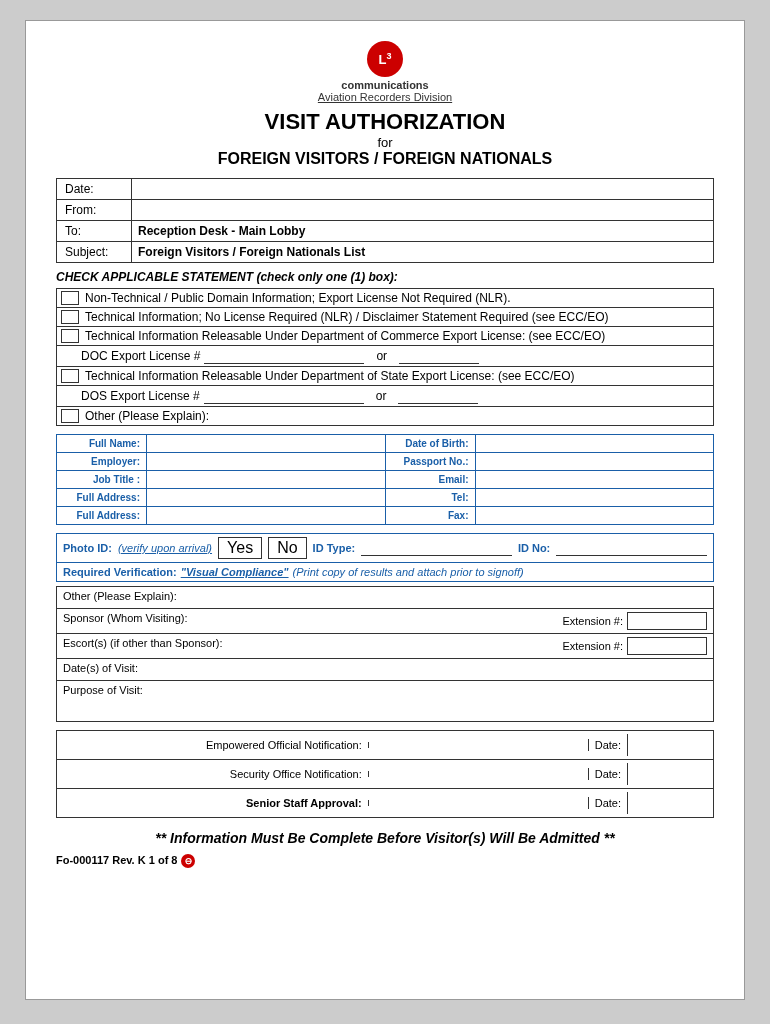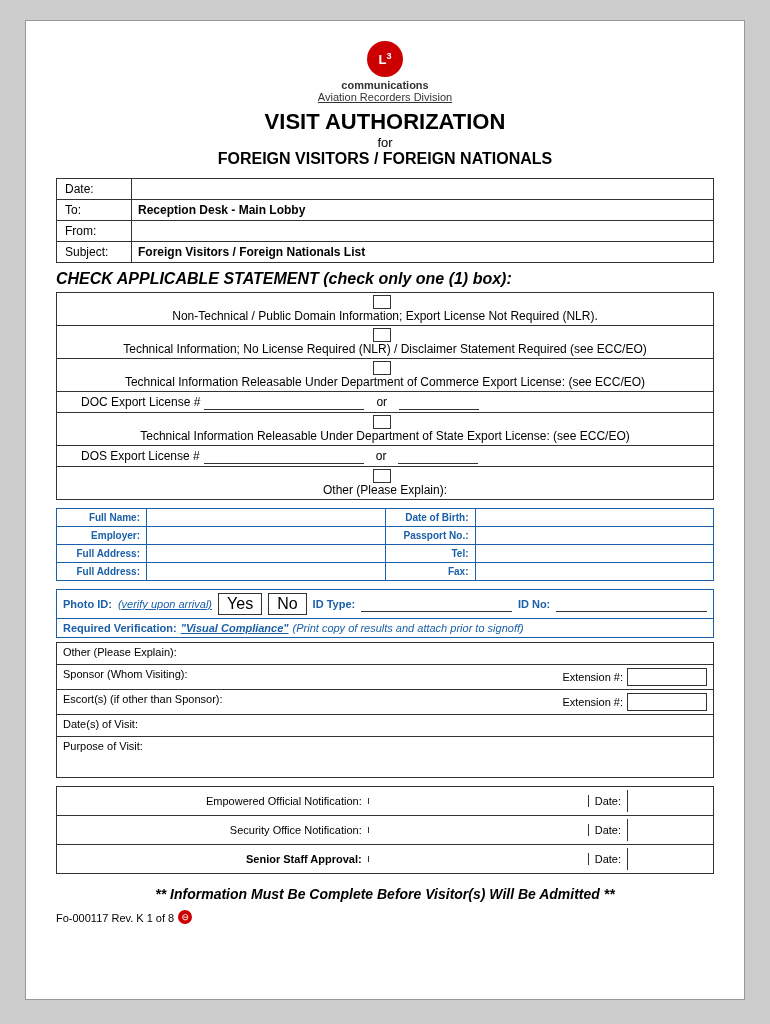--- a/index.html
+++ b/index.html
@@ -57,32 +57,31 @@
       font-size: 16px;
       font-weight: bold;
     }
     .check-section {
       margin-bottom: 8px;
     }
     .check-title {
       font-weight: bold;
       font-style: italic;
       margin-bottom: 4px;
-      font-size: 16px;
+      font-size: 12px;
     }
     .check-table {
       border: 1px solid #333;
       width: 100%;
     }
     .check-row {
       display: flex;
       border-bottom: 1px solid #333;
       padding: 2px 4px;
       align-items: center;
-      flex-direction: column;
     }
     .check-row:last-child {
       border-bottom: none;
     }
     .checkbox-cell {
       width: 18px;
       height: 14px;
       border: 1px solid #333;
       display: inline-block;
       margin-right: 6px;
@@ -295,22 +294,23 @@
     }
     .footer-note {
       text-align: center;
       font-size: 14px;
       font-weight: bold;
       font-style: italic;
       margin-bottom: 8px;
     }
     .footer-bottom {
       display: flex;
-      align-items: flex-end;
-      font-size: 11px;
+      align-items: flex-start;
+      font-size: 11px;
+      font-weight: bold;
     }
     .stop-icon {
       display: inline-flex;
       align-items: center;
       justify-content: center;
       width: 14px;
       height: 14px;
       background: #cc0000;
       border-radius: 50%;
       color: white;
@@ -359,26 +359,26 @@
     <div class="title-for">for</div>
     <div class="title-sub">FOREIGN VISITORS / FOREIGN NATIONALS</div>
   </div>
 
   <div class="top-fields">
     <div class="top-field-row">
       <span class="top-field-label">Date:</span>
       <span class="top-field-input"></span>
     </div>
     <div class="top-field-row">
+      <span class="top-field-label">From:</span>
+      <span class="top-field-input"></span>
+    </div>
+    <div class="top-field-row">
       <span class="top-field-label">To:</span>
       <span class="top-field-input" style="font-weight:bold;">Reception Desk - Main Lobby</span>
-    </div>
-    <div class="top-field-row">
-      <span class="top-field-label">From:</span>
-      <span class="top-field-input"></span>
     </div>
     <div class="top-field-row">
       <span class="top-field-label">Subject:</span>
       <span class="top-field-input" style="font-weight:bold;">Foreign Visitors / Foreign Nationals List</span>
     </div>
   </div>
 
   <div class="check-section">
     <div class="check-title">CHECK APPLICABLE STATEMENT (check only one (1) box):</div>
     <div class="check-table">
@@ -435,20 +435,30 @@
       <div class="vg-cell">
         <span class="vg-label">Employer:</span>
         <span class="vg-value"></span>
       </div>
       <div class="vg-cell">
         <span class="vg-label">Passport No.:</span>
         <span class="vg-value"></span>
       </div>
     </div>
 
+    <div class="vg-row">
+      <div class="vg-cell">
+        <span class="vg-label">Job Title :</span>
+        <span class="vg-value"></span>
+      </div>
+      <div class="vg-cell">
+        <span class="vg-label">Email:</span>
+        <span class="vg-value"></span>
+      </div>
+    </div>
 
     <div class="vg-row">
       <div class="vg-cell">
         <span class="vg-label">Full Address:</span>
         <span class="vg-value"></span>
       </div>
       <div class="vg-cell">
         <span class="vg-label">Tel:</span>
         <span class="vg-value"></span>
       </div>

